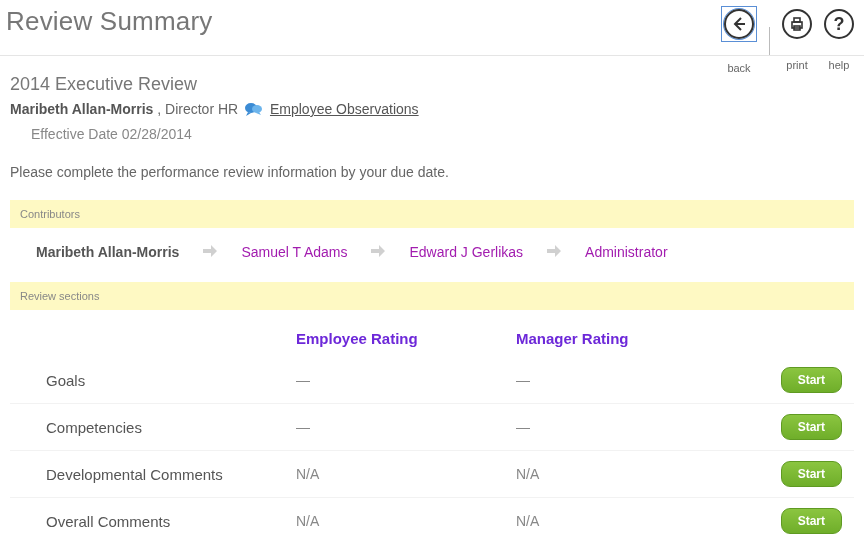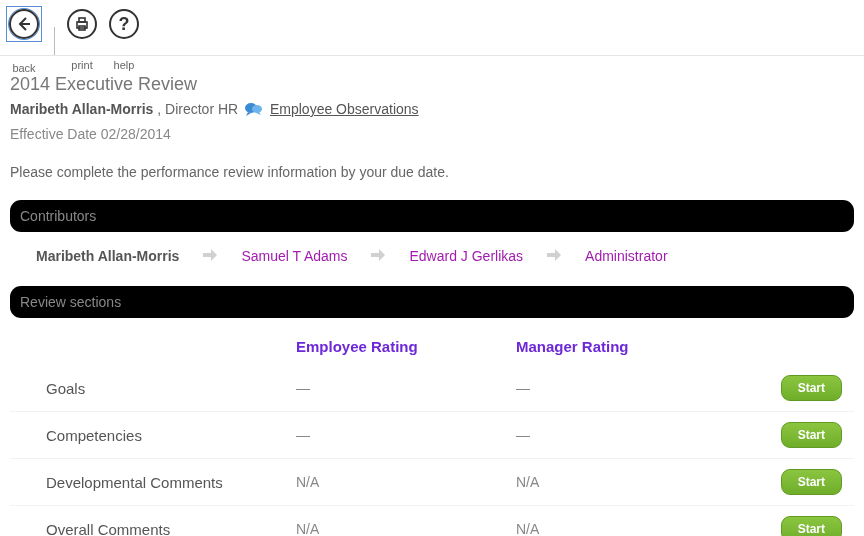--- a/index.html
+++ b/index.html
@@ -105,32 +105,32 @@
     margin: 0 2px;
   }
   .link {
     color: #555;
     text-decoration: underline;
     cursor: pointer;
   }
   .eff-date {
     color: #888;
     margin-bottom: 22px;
+    margin-left: 21px;
   }
   .instruction {
     color: #666;
     margin-bottom: 20px;
   }
   .section-header {
-    background: #000000;
+    background: #fef9c3;
     padding: 8px 10px;
     color: #888;
-    font-size: 14px;
+    font-size: 11px;
     margin-bottom: 10px;
-    border-radius: 11px;
   }
   .contributors-row {
     display: flex;
     align-items: center;
     padding: 6px 10px 22px 26px;
     gap: 10px;
   }
   .contrib {
     color: #a21caf;
   }
@@ -174,20 +174,21 @@
     border-radius: 9px;
     cursor: pointer;
     min-width: 58px;
     text-align: center;
   }
 </style>
 </head>
 <body>
 
 <div class="topbar">
+  <div class="page-title">Review Summary</div>
   <div class="top-actions">
     <div class="top-action back-box">
       <div class="back-outline">
         <div class="circle">
           <svg width="16" height="16" viewBox="0 0 16 16">
             <path d="M10 2 L4 8 L10 14" fill="none" stroke="#333" stroke-width="2"></path>
             <path d="M4 8 L14 8" fill="none" stroke="#333" stroke-width="2"></path>
           </svg>
         </div>
       </div>

